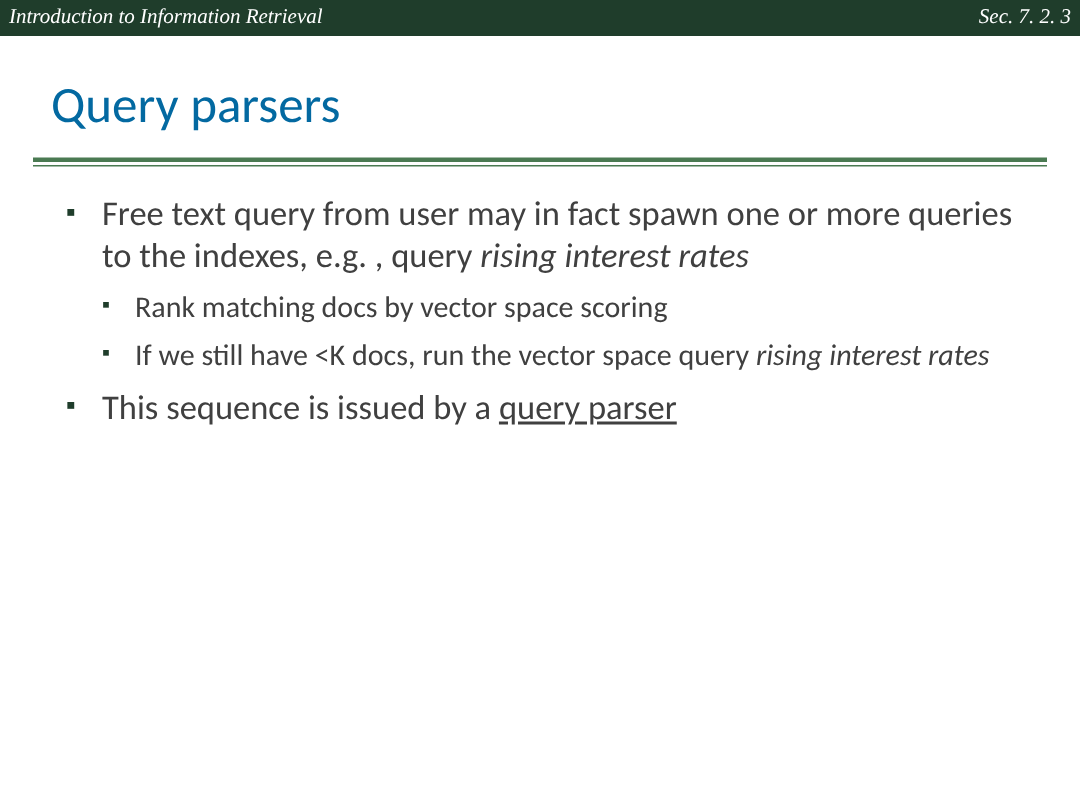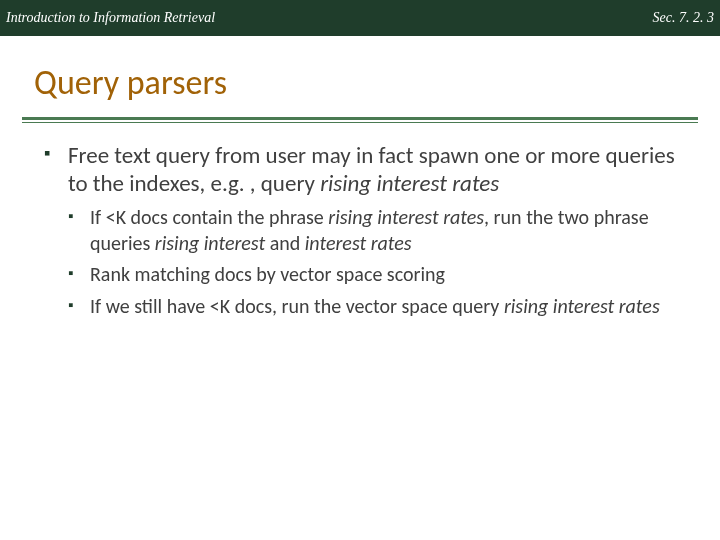--- a/index.html
+++ b/index.html
@@ -1,21 +1,21 @@
 <!DOCTYPE html>
 <html><head>
 <meta charset="utf-8">
 <style>
   * { margin: 0; padding: 0; box-sizing: border-box; }
   html, body { width: 720px; height: 540px; font-family: Calibri, Arial, sans-serif; background: #fff; overflow: hidden; }
   .slide { width: 720px; height: 540px; position: relative; }
-  .topbar { background: #1f3d2b; height: 36px; display: flex; align-items: center; justify-content: space-between; padding: 0 6px; }
+  .topbar { background: #1f3d2b; height: 24px; display: flex; align-items: center; justify-content: space-between; padding: 0 6px; }
   .topbar-left { color: #fff; font-style: italic; font-size: 14px; font-family: Georgia, 'Times New Roman', serif; }
   .topbar-right { color: #fff; font-size: 14px; font-family: Georgia, 'Times New Roman', serif; font-style: italic; }
-  .title { font-size: 34px; color: #a16207; padding: 26px 34px 6px 34px; font-family: Calibri, Arial, sans-serif; }
+  .title { font-size: 34px; color: #0369a1; padding: 26px 34px 6px 34px; font-family: Calibri, Arial, sans-serif; }
   .rule1 { height: 3px; background: #4a7a52; margin: 8px 22px 0 22px; }
   .rule2 { height: 1px; background: #4a7a52; margin: 2px 22px 0 22px; }
   .content { padding: 18px 44px 0 44px; color: #404040; }
   ul.lvl1 { list-style: none; }
   ul.lvl1 > li { position: relative; padding-left: 24px; font-size: 23px; line-height: 1.22; margin-bottom: 8px; }
   ul.lvl1 > li::before { content: "\25AA"; position: absolute; left: 0; top: 2px; color: #1f3d2b; font-size: 18px; }
   ul.lvl2 { list-style: none; margin-top: 8px; }
   ul.lvl2 > li { position: relative; padding-left: 22px; font-size: 20px; line-height: 1.28; margin-bottom: 6px; }
   ul.lvl2 > li::before { content: "\25AA"; position: absolute; left: 0; top: 2px; color: #1f3d2b; font-size: 15px; }
   .ital { font-style: italic; }
@@ -32,24 +32,24 @@
 
   <div class="title">Query parsers</div>
   <div class="rule1"></div>
   <div class="rule2"></div>
 
   <div class="content">
     <ul class="lvl1">
       <li>
         <span>Free text query from user may in fact spawn one or more queries to the indexes, e.g. , query </span><span class="ital">rising interest rates</span>
         <ul class="lvl2">
-          <li>
-            <span>If &lt;K docs contain the phrase </span><span class="ital">rising interest rates</span><span>, run the two phrase queries </span><span class="ital">rising interest</span><span> and </span><span class="ital">interest rates</span>
-          </li>
           <li>Rank matching docs by vector space scoring</li>
           <li>
             <span>If we still have &lt;K docs, run the vector space query </span><span class="ital">rising interest rates</span>
           </li>
         </ul>
       </li>
+      <li>
+        <span>This sequence is issued by a </span><span class="uline">query parser</span>
+      </li>
     </ul>
   </div>
 </div>
 
 </body></html>

